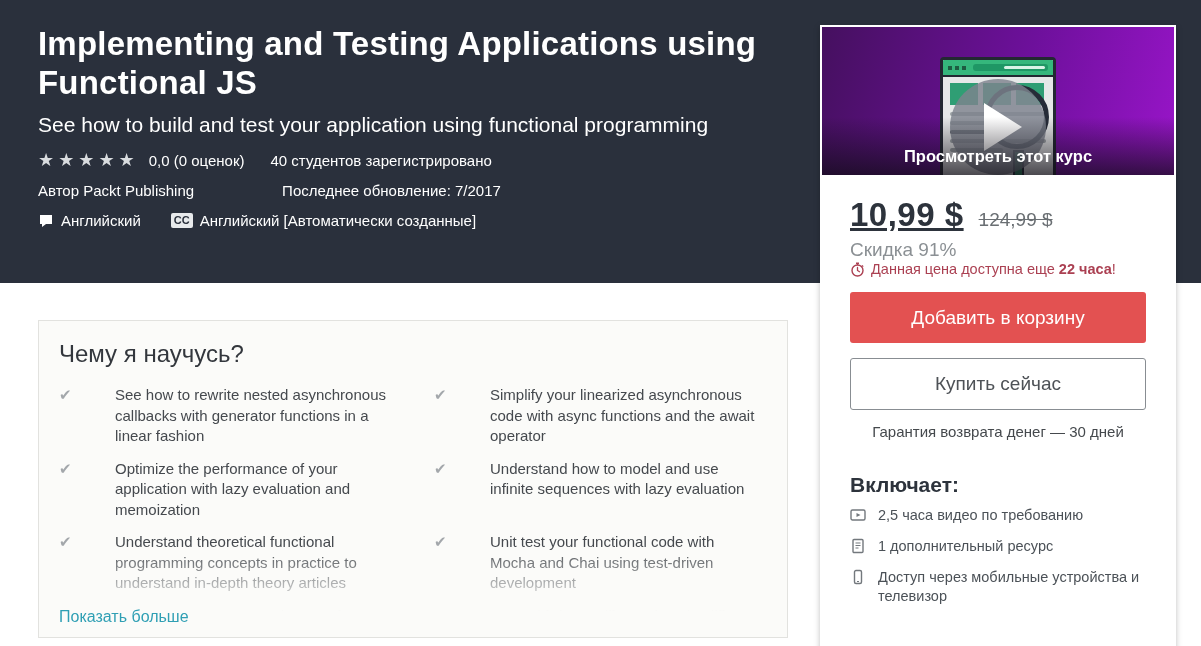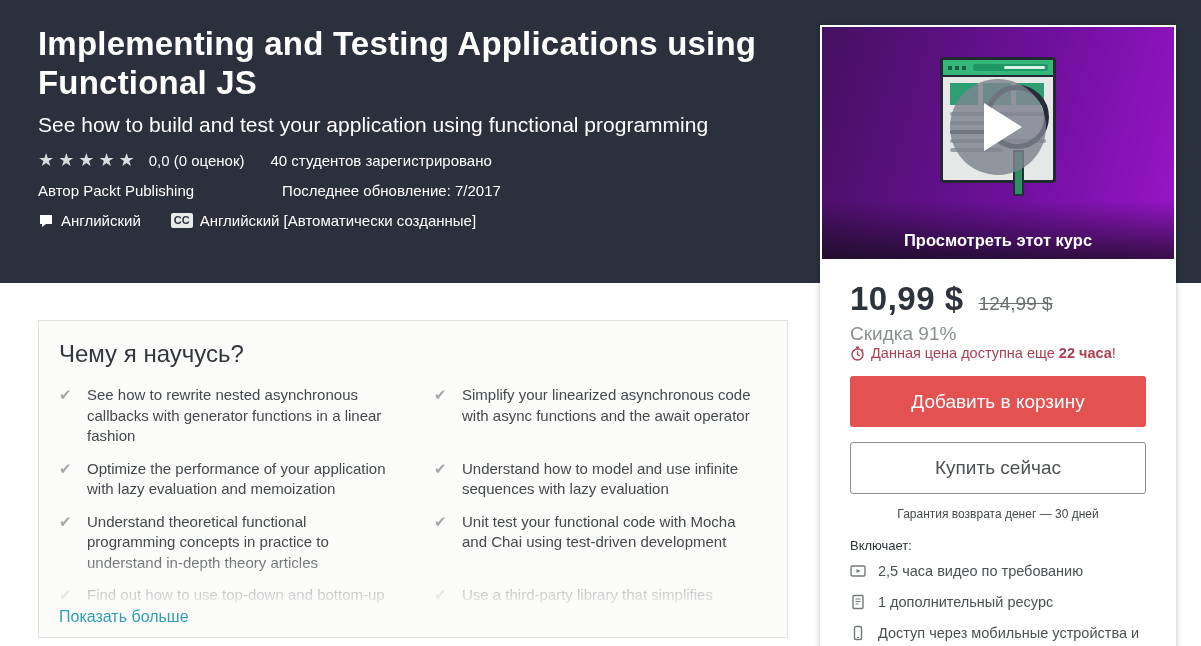--- a/index.html
+++ b/index.html
@@ -56,21 +56,21 @@
   }
   .learn-card h2 {
     font-size: 24px; font-weight: 400; color: #33373d;
     padding: 19px 20px 0 20px;
   }
   .learn-grid {
     display: grid; grid-template-columns: 1fr 1fr;
     column-gap: 46px; row-gap: 12px;
     padding: 17px 24px 0 20px;
   }
-  .learn-item { display: flex; font-size: 15px; color: #45494e; line-height: 20.5px; }
+  .learn-item { display: flex; font-size: 15px; color: #45494e; line-height: 20.5px; gap: 28px; }
   .check-icon {
     flex: 0 0 28px; color: #a3a7ab; font-size: 15px;
     padding-top: 0px;
   }
   .check-icon::before { content: "✔"; }
   .learn-fade {
     position: absolute; left: 1px; right: 1px; bottom: 0; height: 92px;
     background: linear-gradient(to bottom, rgba(251,251,249,0) 0%, #fbfbf9 72%);
     pointer-events: none;
   }
@@ -81,21 +81,21 @@
 
   
   .sidebar {
     position: absolute; left: 820px; top: 25px;
     width: 356px; height: 640px;
     background: #ffffff;
     box-shadow: 0 2px 6px rgba(0,0,0,0.25);
     padding: 2px 2px 0 2px;
   }
   .preview {
-    position: relative; width: 352px; height: 232px;
+    position: relative; width: 352px; height: 148px;
     background: linear-gradient(105deg, #45105f 0%, #6d109b 55%, #9915c9 100%);
     cursor: pointer; overflow: hidden;
   }
   .illus { position: absolute; left: 118px; top: 30px; width: 116px; height: 126px; }
   .browser {
     width: 116px; height: 126px;
     background: #e6e8e8; border: 3px solid #232832; border-radius: 4px;
     overflow: hidden;
   }
   .browser-top {
@@ -141,21 +141,21 @@
   .preview-overlay {
     position: absolute; left: 0; right: 0; bottom: 0; height: 58px; z-index: 5;
     background: linear-gradient(to bottom, rgba(15,12,20,0) 0%, rgba(15,12,20,0.72) 100%);
     display: flex; align-items: flex-end; justify-content: center;
     padding-bottom: 9px;
   }
   .preview-label { color: #ffffff; font-size: 16.5px; font-weight: 700; }
 
   .purchase { padding: 21px 28px 0 28px; }
   .price-row { display: flex; align-items: baseline; }
-  .price-current { font-size: 33px; font-weight: 700; color: #2d333c; letter-spacing: .5px; }
+  .price-current { font-size: 33px; font-weight: 700; color: #2d333c; letter-spacing: .5px; text-decoration: underline; }
   .price-old {
     margin-left: 15px; font-size: 19px; color: #6a6f73;
     text-decoration: line-through;
   }
   .discount { margin-top: 5px; font-size: 19px; color: #8b9094; }
   .urgency {
     color: #ab4052; font-size: 14.5px;
     display: flex; align-items: center;
   }
   .urgency svg { margin-right: 6px; flex: 0 0 auto; }
@@ -165,22 +165,22 @@
     background: #e35151; border: none; border-radius: 3px;
     color: #ffffff; font-size: 19px; font-weight: 400;
     font-family: "Liberation Sans", sans-serif; cursor: pointer;
   }
   .btn-buy {
     margin-top: 15px; width: 100%; height: 52px;
     background: #ffffff; border: 1px solid #888d92; border-radius: 3px;
     color: #4e5257; font-size: 19px;
     font-family: "Liberation Sans", sans-serif; cursor: pointer;
   }
-  .guarantee { margin-top: 13px; text-align: center; font-size: 12px; color: #45494d; }
-  .includes-heading { margin-top: 17px; font-size: 13px; font-weight: 400; color: #2d333c; }
+  .guarantee { margin-top: 13px; text-align: center; font-size: 15px; color: #45494d; }
+  .includes-heading { margin-top: 33px; font-size: 21px; font-weight: 700; color: #2d333c; }
   .includes-list { list-style: none; margin-top: 3px; }
   .includes-item {
     display: flex; margin-top: 9px;
     font-size: 14.5px; color: #4b5157; line-height: 19px;
   }
   .inc-icon { flex: 0 0 28px; color: #73787d; padding-top: 1px; }
   .lifetime-glyph {
     display: inline-flex; align-items: center; justify-content: center;
     width: 16px; height: 16px; border: 1.4px solid #73787d; border-radius: 50%;
     font-size: 11px; line-height: 1; color: #73787d; font-weight: 700;

